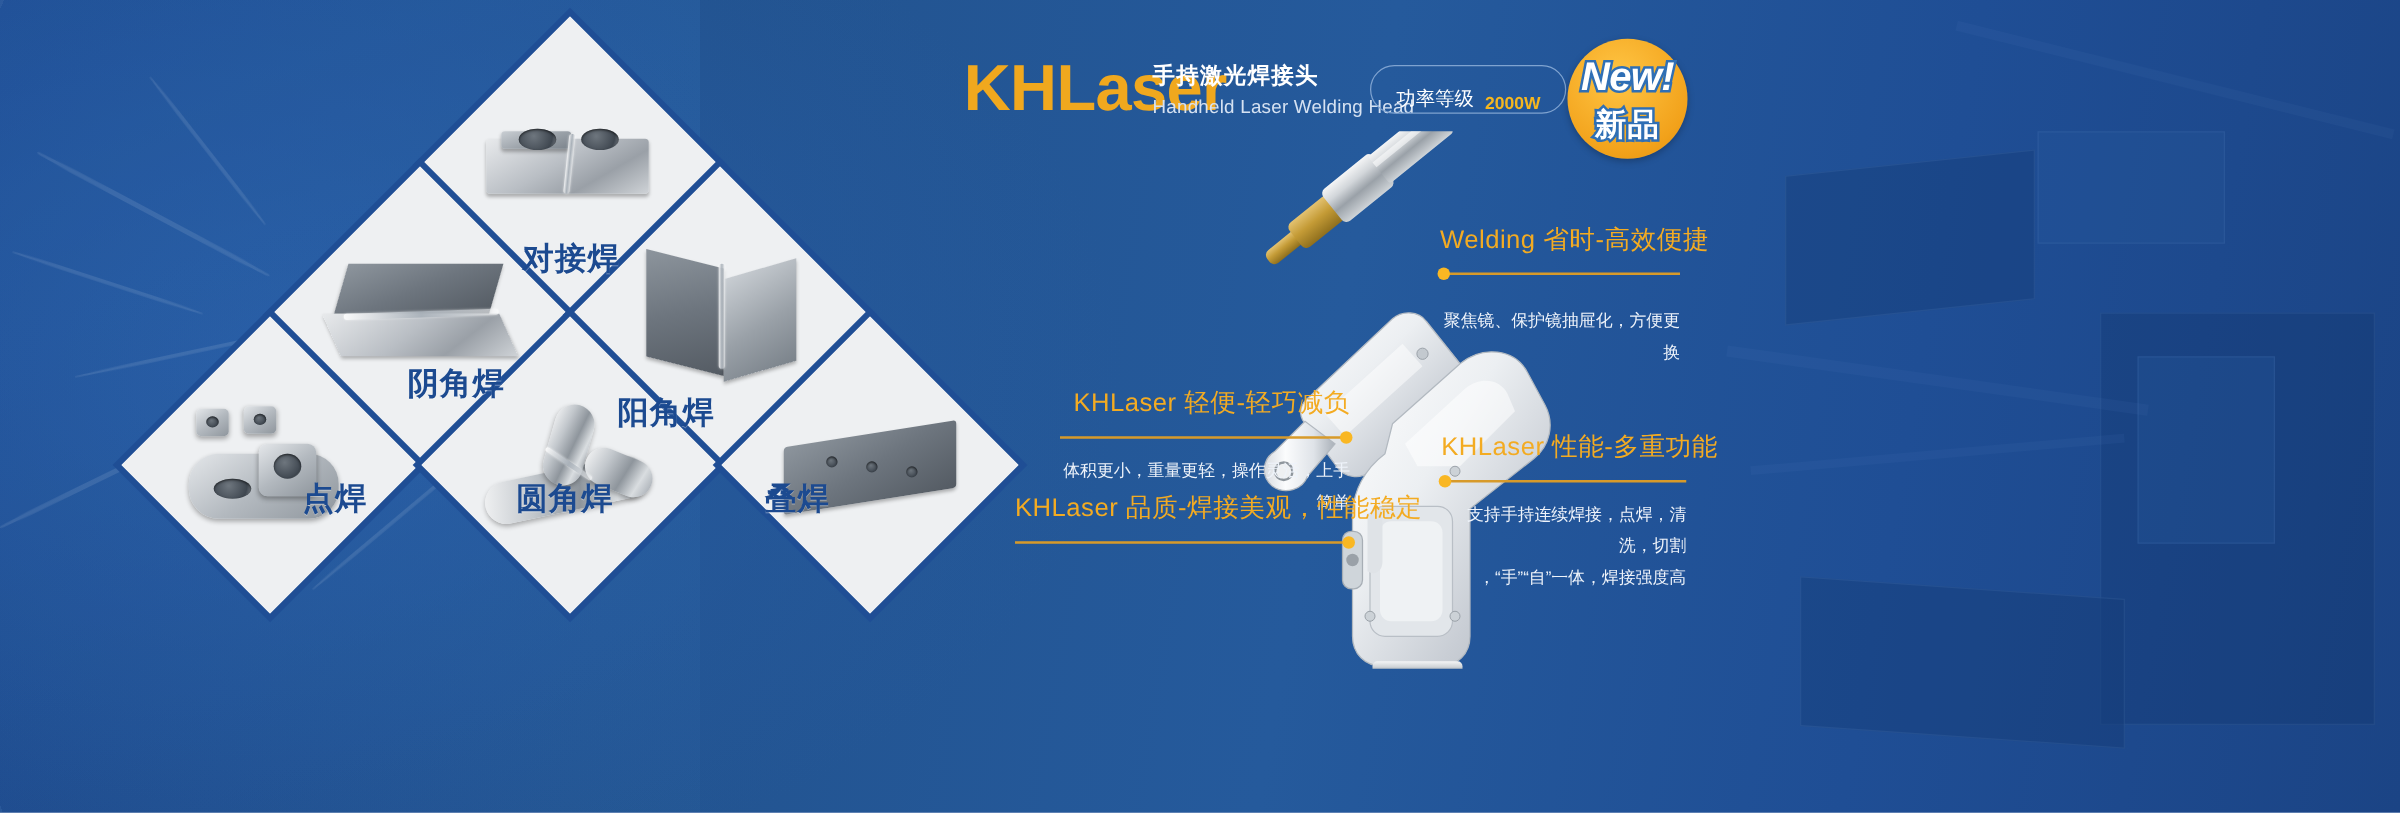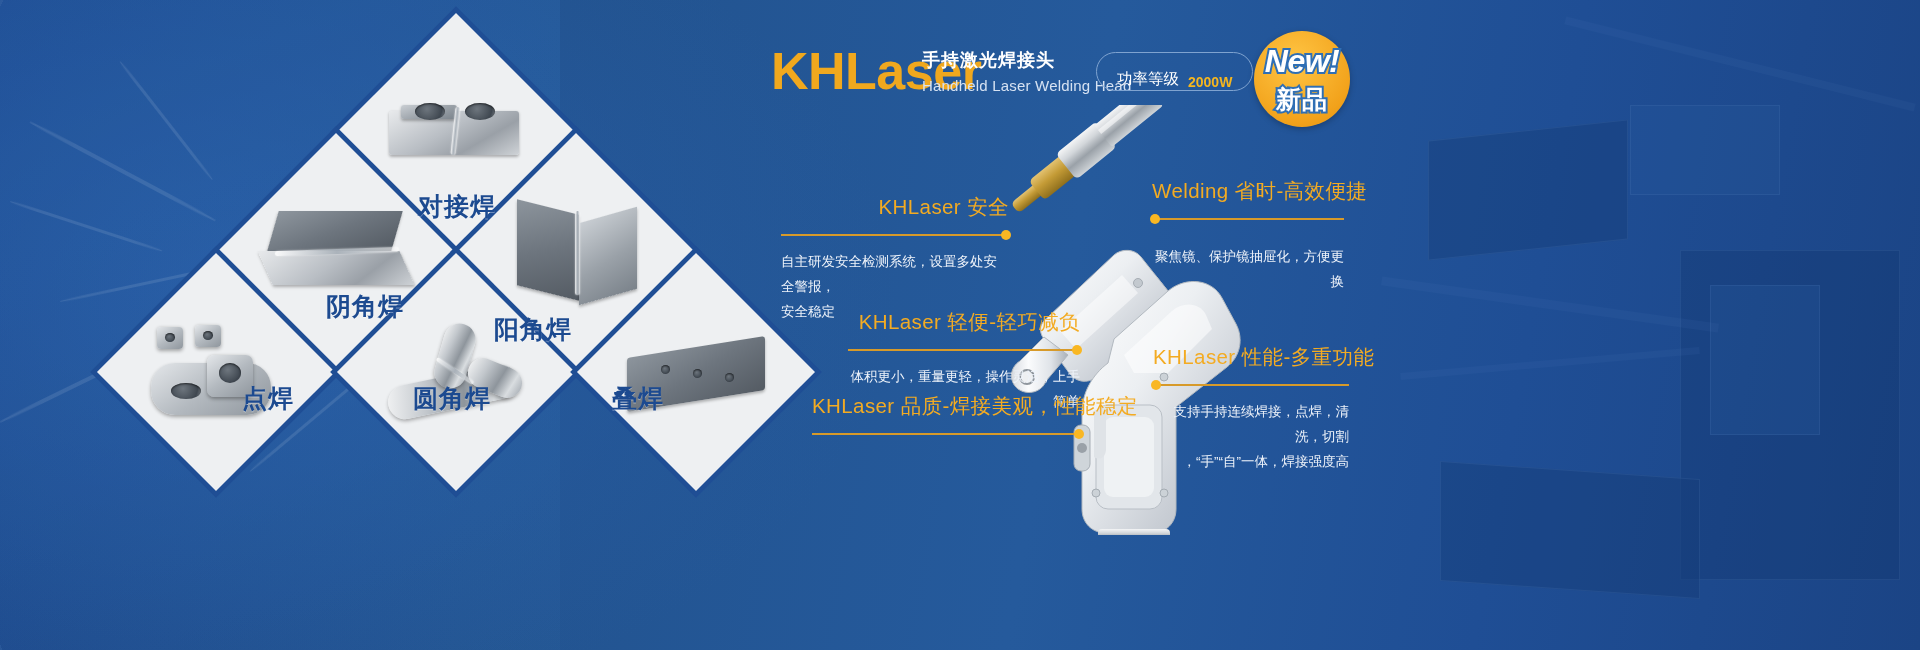--- a/index.html
+++ b/index.html
@@ -391,29 +391,20 @@
         <rect x="206" y="436" width="3" height="34"></rect>
         <rect x="216" y="436" width="3" height="34"></rect>
         <rect x="226" y="436" width="3" height="34"></rect>
         <rect x="236" y="436" width="3" height="34"></rect>
         <rect x="246" y="436" width="3" height="34"></rect>
         <rect x="256" y="436" width="3" height="34"></rect>
       </g>
     </svg>
   </div>
 
-  <div class="feat align-right" id="feat-safety">
-    <div class="f-title">KHLaser 安全</div>
-    <div class="f-rule dot-right">
-      <span class="line"></span>
-      <span class="dot"></span>
-    </div>
-    <div class="f-desc" style="text-align:left;">自主研发安全检测系统，设置多处安全警报，
-安全稳定</div>
-  </div>
 
   <div class="feat" id="feat-timesaving">
     <div class="f-title">Welding 省时-高效便捷</div>
     <div class="f-rule dot-left">
       <span class="line"></span>
       <span class="dot"></span>
     </div>
     <div class="f-desc" style="text-align:right;margin-top:20px;">聚焦镜、保护镜抽屉化，方便更换</div>
   </div>
 

